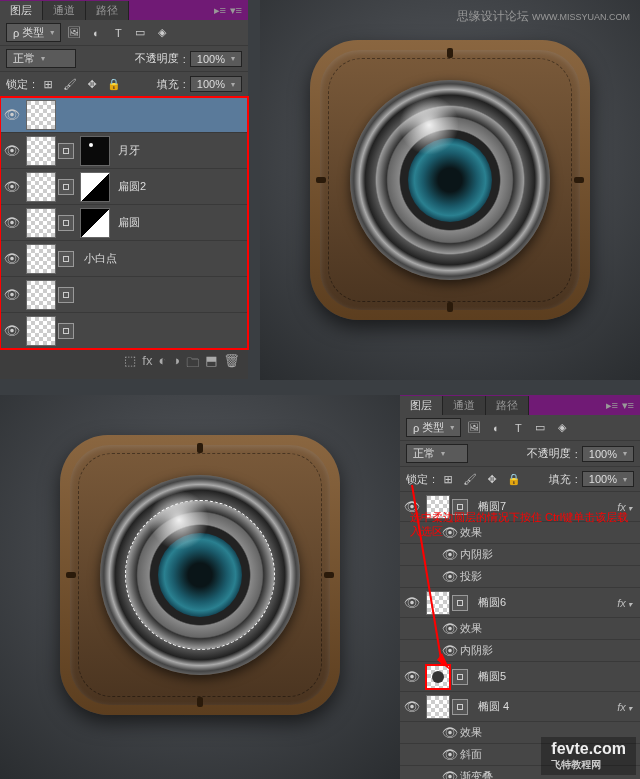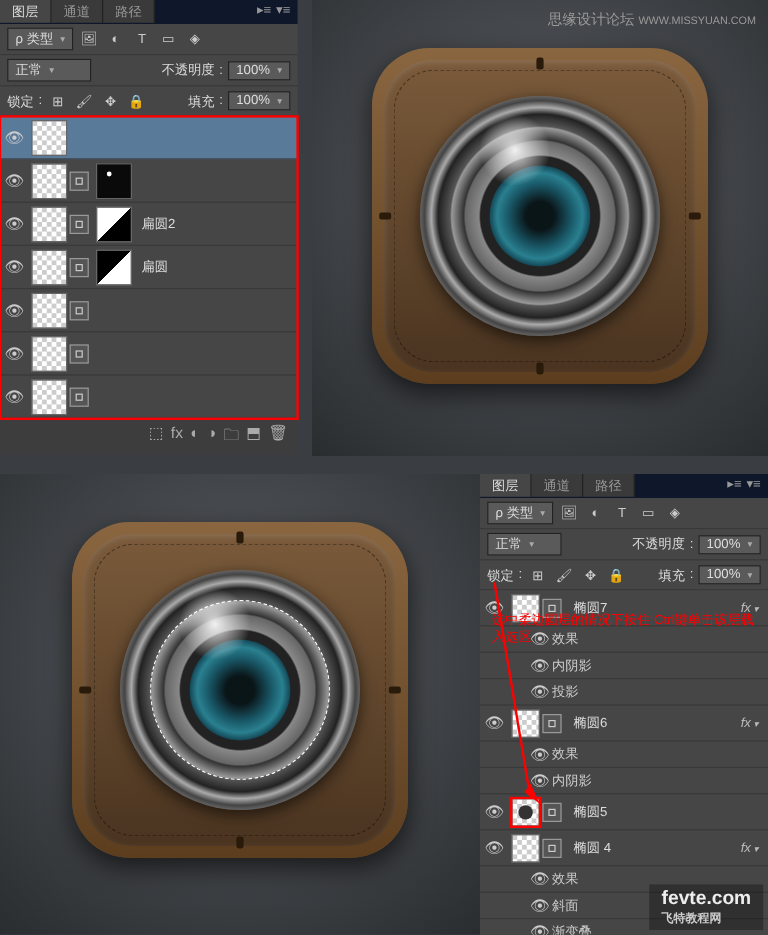--- a/index.html
+++ b/index.html
@@ -1,18 +1,18 @@
 <!DOCTYPE html>
 <html><head>
 <meta charset="utf-8">
 <style>
 *{margin:0;padding:0;box-sizing:border-box;font-family:"Microsoft YaHei",sans-serif}
 body{width:640px;height:779px;background:#3a3e42;position:relative;overflow:hidden}
 .panel{background:#464646;color:#ddd;font-size:11px}
-.tabs{display:flex;background:#0f172a;height:20px;align-items:flex-start}
+.tabs{display:flex;background:#701a75;height:20px;align-items:center}
 .tab{padding:2px 10px;background:#3a3a3a;color:#999;border-right:1px solid #222}
 .tab.active{background:#464646;color:#ddd}
 .tab-end{margin-left:auto;display:flex;gap:4px;padding:2px 6px;color:#999}
 .row{display:flex;align-items:center;padding:3px 6px;gap:4px;border-bottom:1px solid #393939}
 .dd{background:#5a5a5a;border:1px solid #222;padding:1px 6px;display:inline-flex;align-items:center;gap:3px;font-size:11px}
 .dd::after{content:"▾";font-size:8px;margin-left:3px;color:#aaa}
 .ico{width:18px;height:18px;display:inline-flex;align-items:center;justify-content:center;color:#ccc;font-size:11px}
 .layers{background:#464646}
 .layer{display:flex;align-items:center;height:36px;border-bottom:1px solid #393939}
 .eye{width:24px;display:flex;justify-content:center;color:#ccc;font-size:13px}
@@ -88,39 +88,41 @@
       <div class="eye">👁</div>
       <div class="thumb checker"></div>
     </div>
     <div class="layer">
       <div class="eye">👁</div>
       <div class="thumb checker"></div>
       <div class="vec"></div>
       <div class="thumb" style="background:#0a0a0a">
           <span style="position:absolute;left:8px;top:6px;width:4px;height:4px;background:#fff;border-radius:50%"></span>
         </div>
+      <div class="lname">月牙</div>
     </div>
     <div class="layer">
       <div class="eye">👁</div>
       <div class="thumb checker"></div>
       <div class="vec"></div>
       <div class="thumb" style="background:linear-gradient(135deg,#fff 50%,#000 50%)"></div>
       <div class="lname">扁圆2</div>
     </div>
     <div class="layer">
       <div class="eye">👁</div>
       <div class="thumb checker"></div>
       <div class="vec"></div>
       <div class="thumb" style="background:linear-gradient(135deg,#000 50%,#fff 50%)"></div>
       <div class="lname">扁圆</div>
     </div>
     <div class="layer">
       <div class="eye">👁</div>
       <div class="thumb checker"></div>
       <div class="vec"></div>
+      <div class="lname">小白点</div>
     </div>
     <div class="layer">
       <div class="eye">👁</div>
       <div class="thumb checker"></div>
       <div class="vec"></div>
     </div>
     <div class="layer">
       <div class="eye">👁</div>
       <div class="thumb checker"></div>
       <div class="vec"></div>

